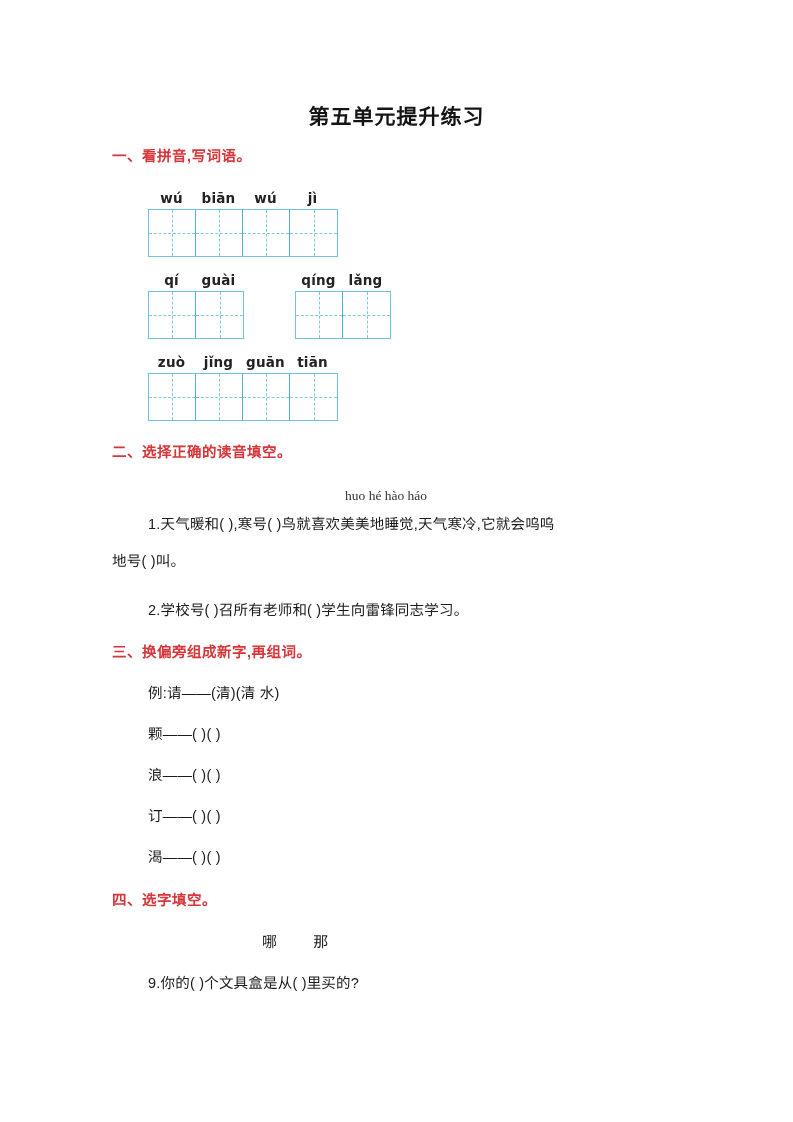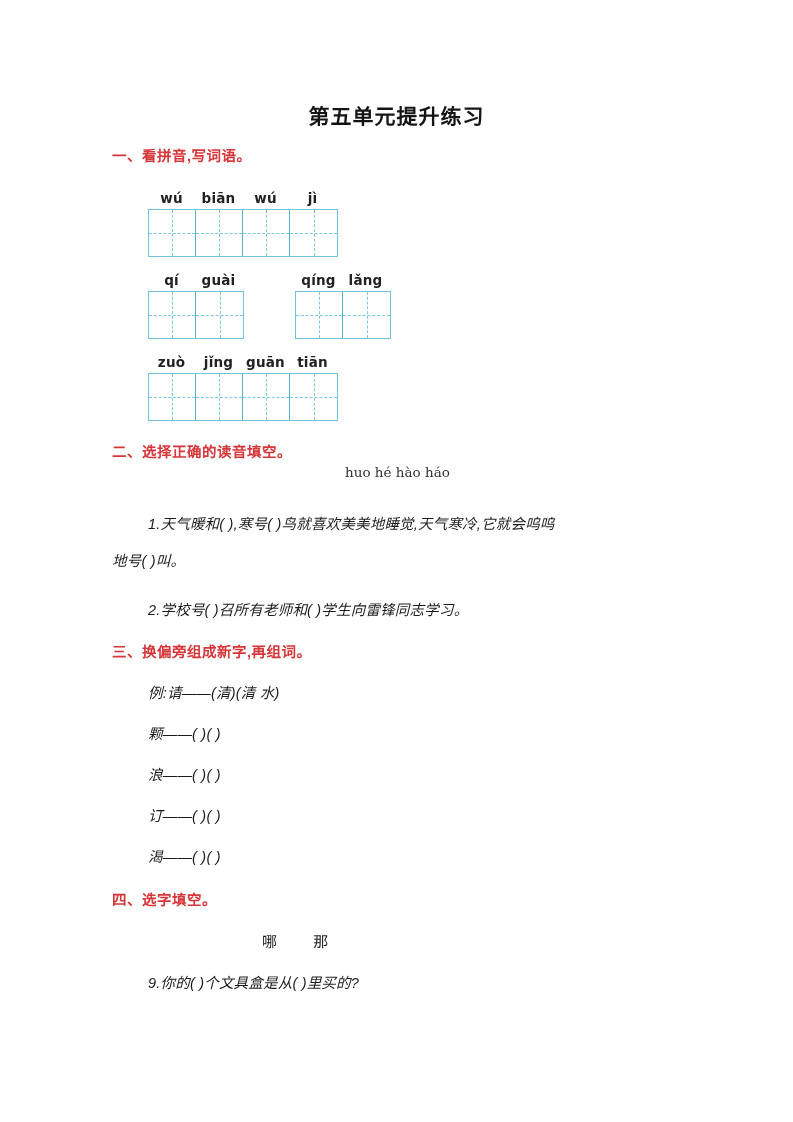--- a/index.html
+++ b/index.html
@@ -49,21 +49,20 @@
     white-space: nowrap;
   }
 
   
   .line {
     position: absolute;
     font-size: 14.5px;
     color: #1b1b1b;
     white-space: nowrap;
     letter-spacing: 0.2px;
-    font-style: italic;
   }
   .line.indent { left: 148px; }
   .line.flush  { left: 112px; }
 
   
   .pinyin-options {
     position: absolute;
     font-size: 13.5px;
     color: #333;
     white-space: nowrap;
@@ -186,21 +185,21 @@
     <div class="tzg-grid">
       <div class="tzg-cell"></div>
       <div class="tzg-cell"></div>
       <div class="tzg-cell"></div>
       <div class="tzg-cell"></div>
     </div>
   </div>
 
   <div class="sec-head" style="top:440px;">二、选择正确的读音填空。</div>
 
-  <div class="pinyin-options" style="left:345px; top:464px;">huo   hé   hào   háo</div>
+  <div class="pinyin-options" style="left:345px; top:488px;font-family:Liberation Serif, serif;">huo   hé   hào   háo</div>
 
   <div class="line indent" style="top:512px;">1.天气暖和(      ),寒号(      )鸟就喜欢美美地睡觉,天气寒冷,它就会呜呜</div>
 
   <div class="line flush" style="top:549px;">地号(      )叫。</div>
 
   <div class="line indent" style="top:598px;">2.学校号(      )召所有老师和(      )学生向雷锋同志学习。</div>
 
   <div class="sec-head" style="top:640px;">三、换偏旁组成新字,再组词。</div>
 
   <div class="line indent" style="top:681px;">例:请——(清)(清 水)</div>

